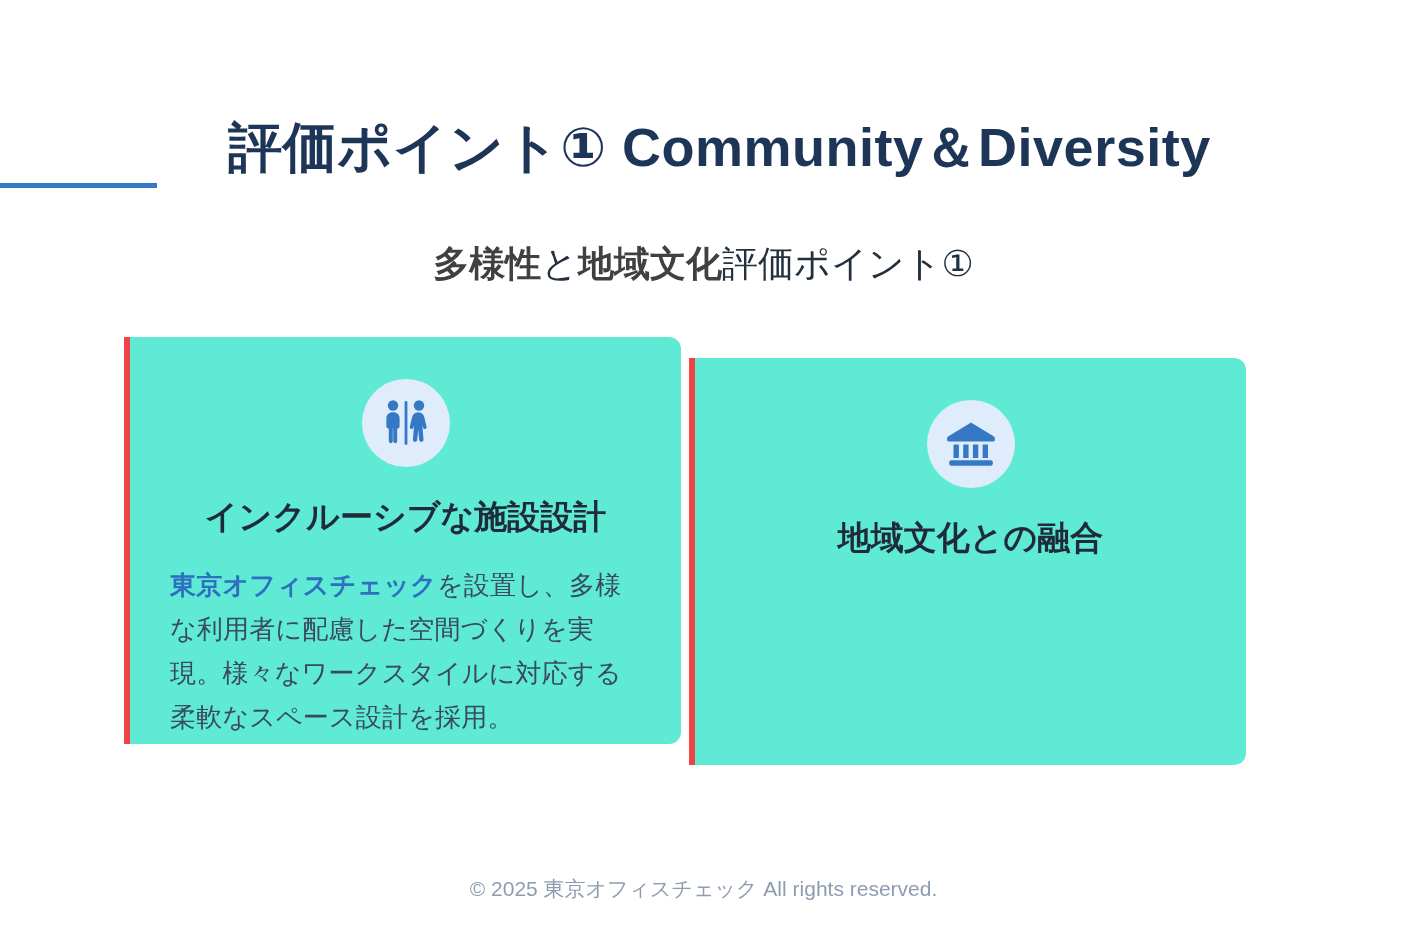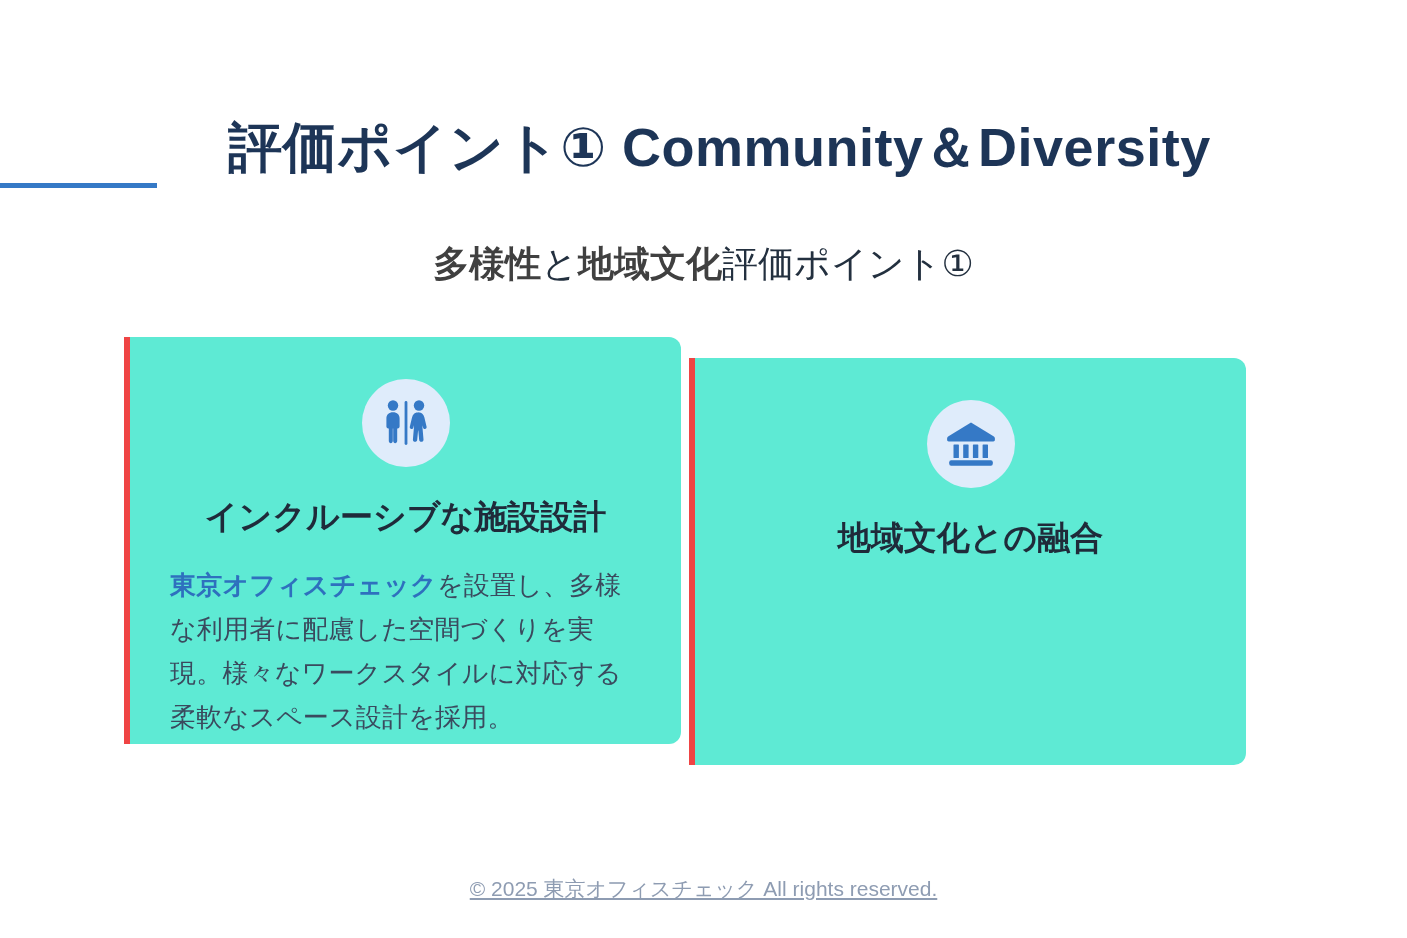--- a/index.html
+++ b/index.html
@@ -131,21 +131,20 @@
   
   .footer {
     position: absolute;
     left: 0;
     top: 874px;
     width: 1407px;
     text-align: center;
     font-size: 21px;
     color: #8e9cb2;
     line-height: 1.4;
-    text-decoration: underline;
   }
 </style>
 </head>
 <body>
 
 <div class="slide">
 
   <h1 class="slide-title"><span>評価ポイント① </span><span class="title-en">Community＆Diversity</span></h1>
 
   <div class="accent-bar"></div>

